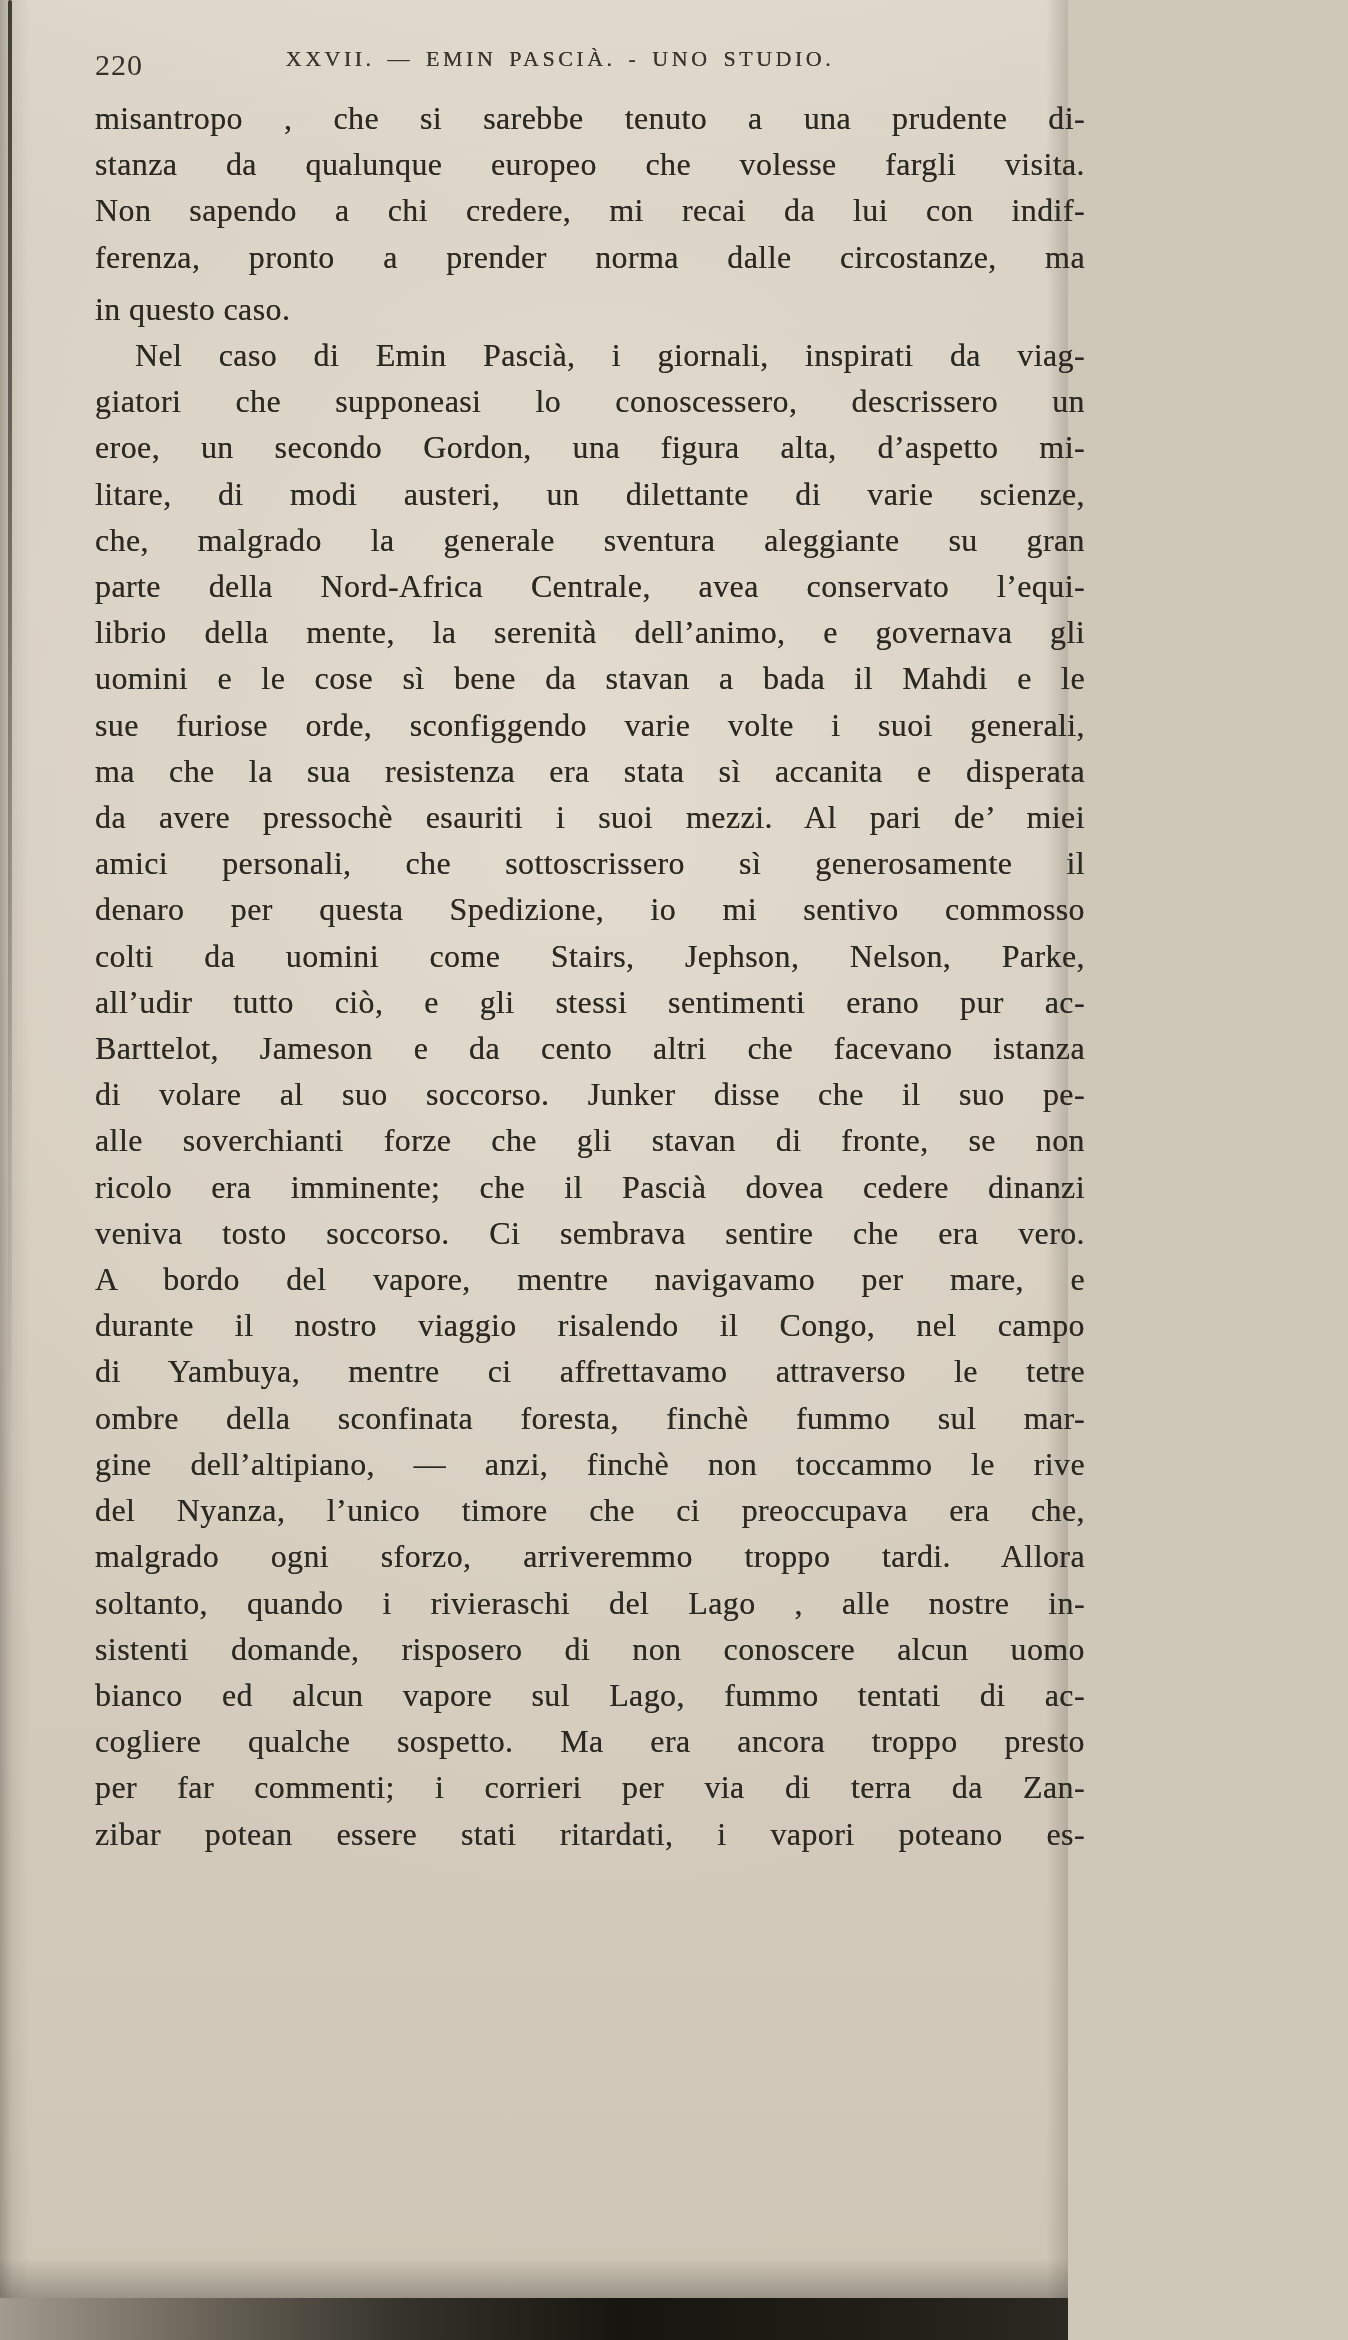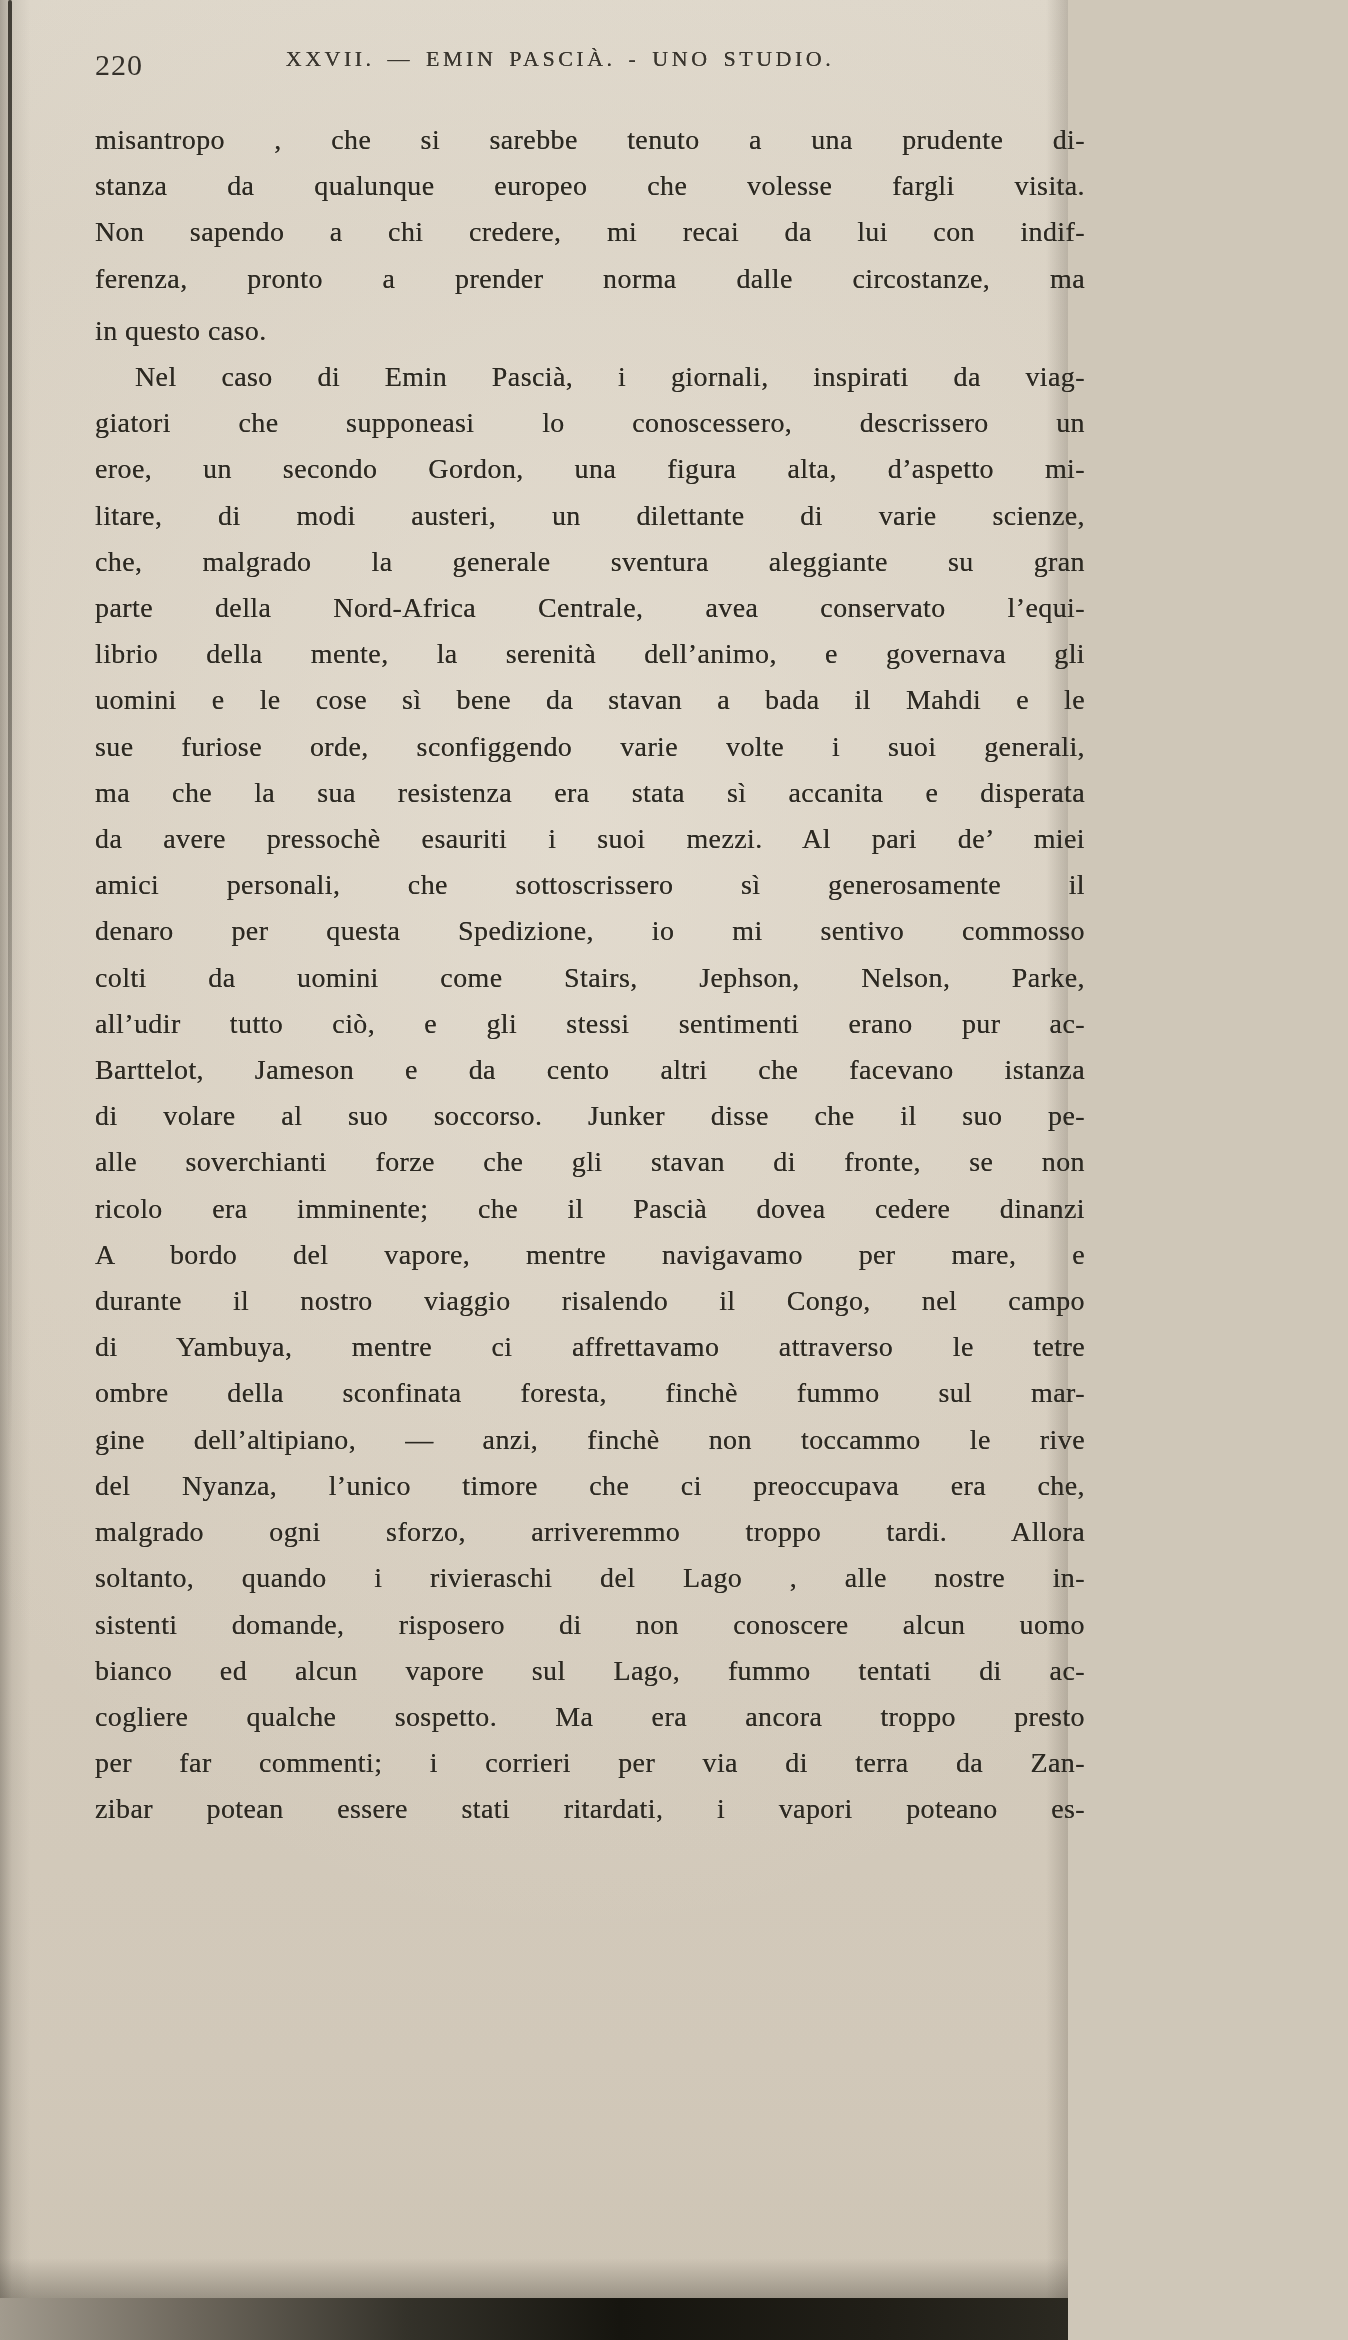--- a/index.html
+++ b/index.html
@@ -77,24 +77,24 @@
     text-align: center;
     font-size: 22px;
     letter-spacing: 3.5px;
     word-spacing: 4px;
     color: #3a362f;
     text-shadow: 0 0 0.4px #3a362f;
   }
 
   .page-body {
     position: absolute;
-    top: 117px;
+    top: 95px;
     left: 95px;
     width: 990px;
-    font-size: 28px;
+    font-size: 32px;
     line-height: 46.2px;
     letter-spacing: 0.4px;
     color: #2c2922;
     text-shadow: 0 0 0.5px rgba(44,41,34,0.75);
     font-family: Liberation Serif, serif;
   }
   .paragraph { margin: 0; }
   .line {
     text-align: justify;
     text-align-last: justify;
@@ -138,20 +138,21 @@
         <div class="line">ma che la sua resistenza era stata sì accanita e disperata</div>
         <div class="line">da avere pressochè esauriti i suoi mezzi. Al pari de’ miei</div>
         <div class="line">amici personali, che sottoscrissero sì generosamente il</div>
         <div class="line">denaro per questa Spedizione, io mi sentivo commosso</div>
         <div class="line">colti da uomini come Stairs, Jephson, Nelson, Parke,</div>
         <div class="line">all’udir tutto ciò, e gli stessi sentimenti erano pur ac-</div>
         <div class="line">Barttelot, Jameson e da cento altri che facevano istanza</div>
         <div class="line">di volare al suo soccorso. Junker disse che il suo pe-</div>
         <div class="line">alle soverchianti forze che gli stavan di fronte, se non</div>
         <div class="line">ricolo era imminente; che il Pascià dovea cedere dinanzi</div>
+        <div class="line">veniva tosto soccorso. Ci sembrava sentire che era vero.</div>
         <div class="line">A bordo del vapore, mentre navigavamo per mare, e</div>
         <div class="line">durante il nostro viaggio risalendo il Congo, nel campo</div>
         <div class="line">di Yambuya, mentre ci affrettavamo attraverso le tetre</div>
         <div class="line">ombre della sconfinata foresta, finchè fummo sul mar-</div>
         <div class="line">gine dell’altipiano, — anzi, finchè non toccammo le rive</div>
         <div class="line">del Nyanza, l’unico timore che ci preoccupava era che,</div>
         <div class="line">malgrado ogni sforzo, arriveremmo troppo tardi. Allora</div>
         <div class="line">soltanto, quando i rivieraschi del Lago , alle nostre in-</div>
         <div class="line">sistenti domande, risposero di non conoscere alcun uomo</div>
         <div class="line">bianco ed alcun vapore sul Lago, fummo tentati di ac-</div>

